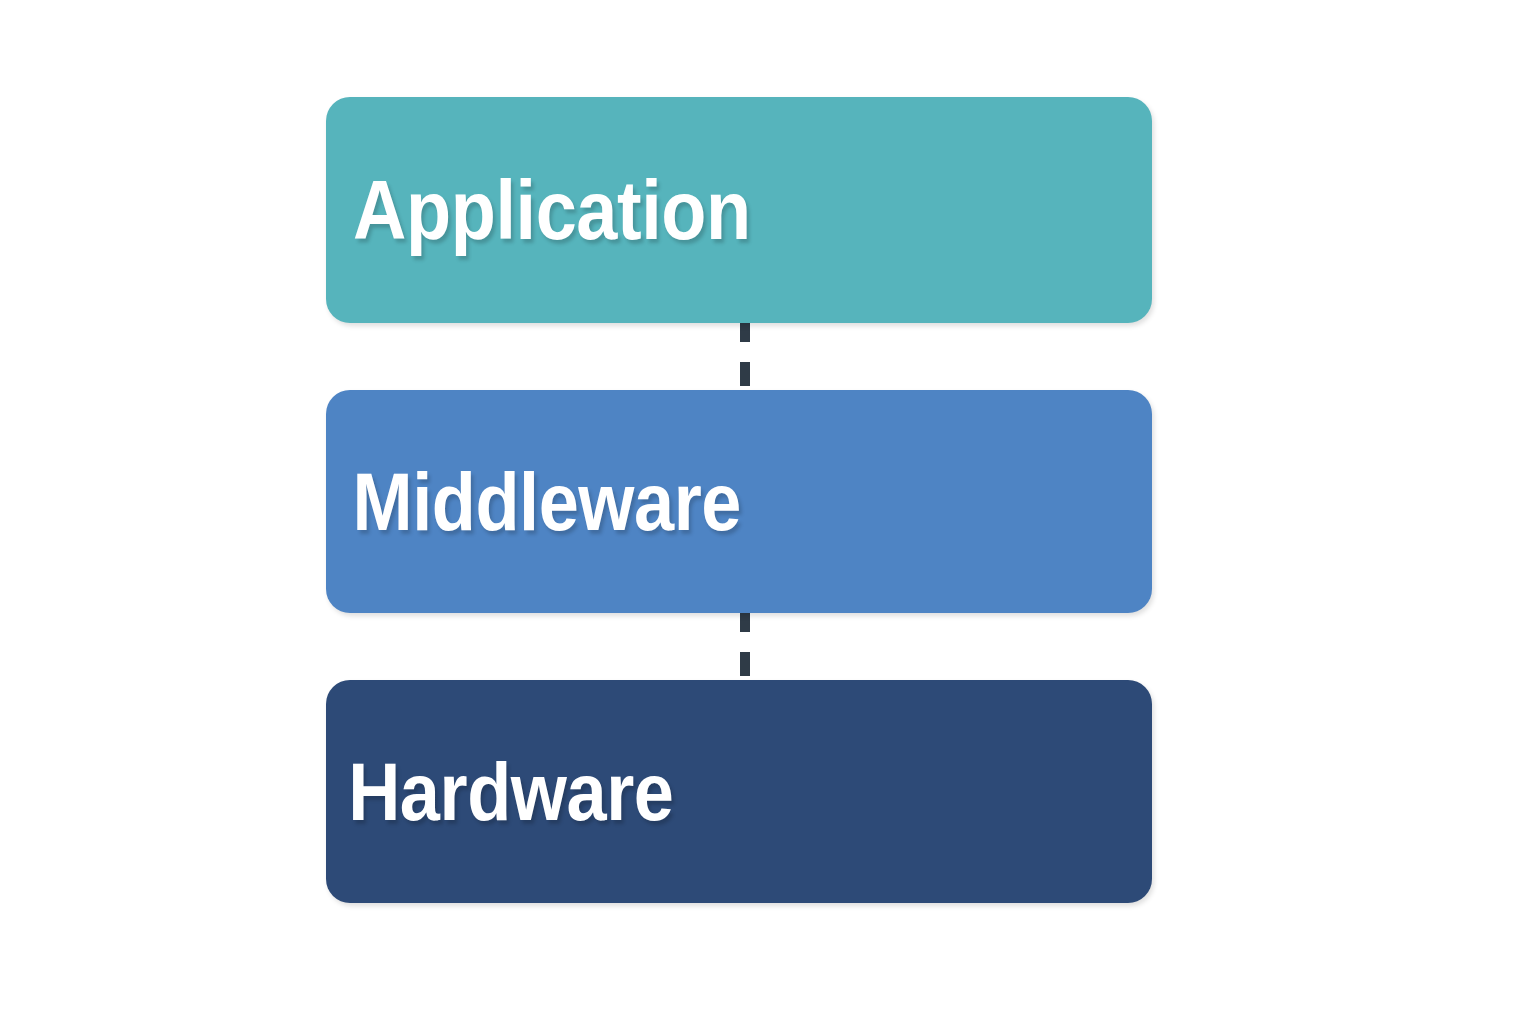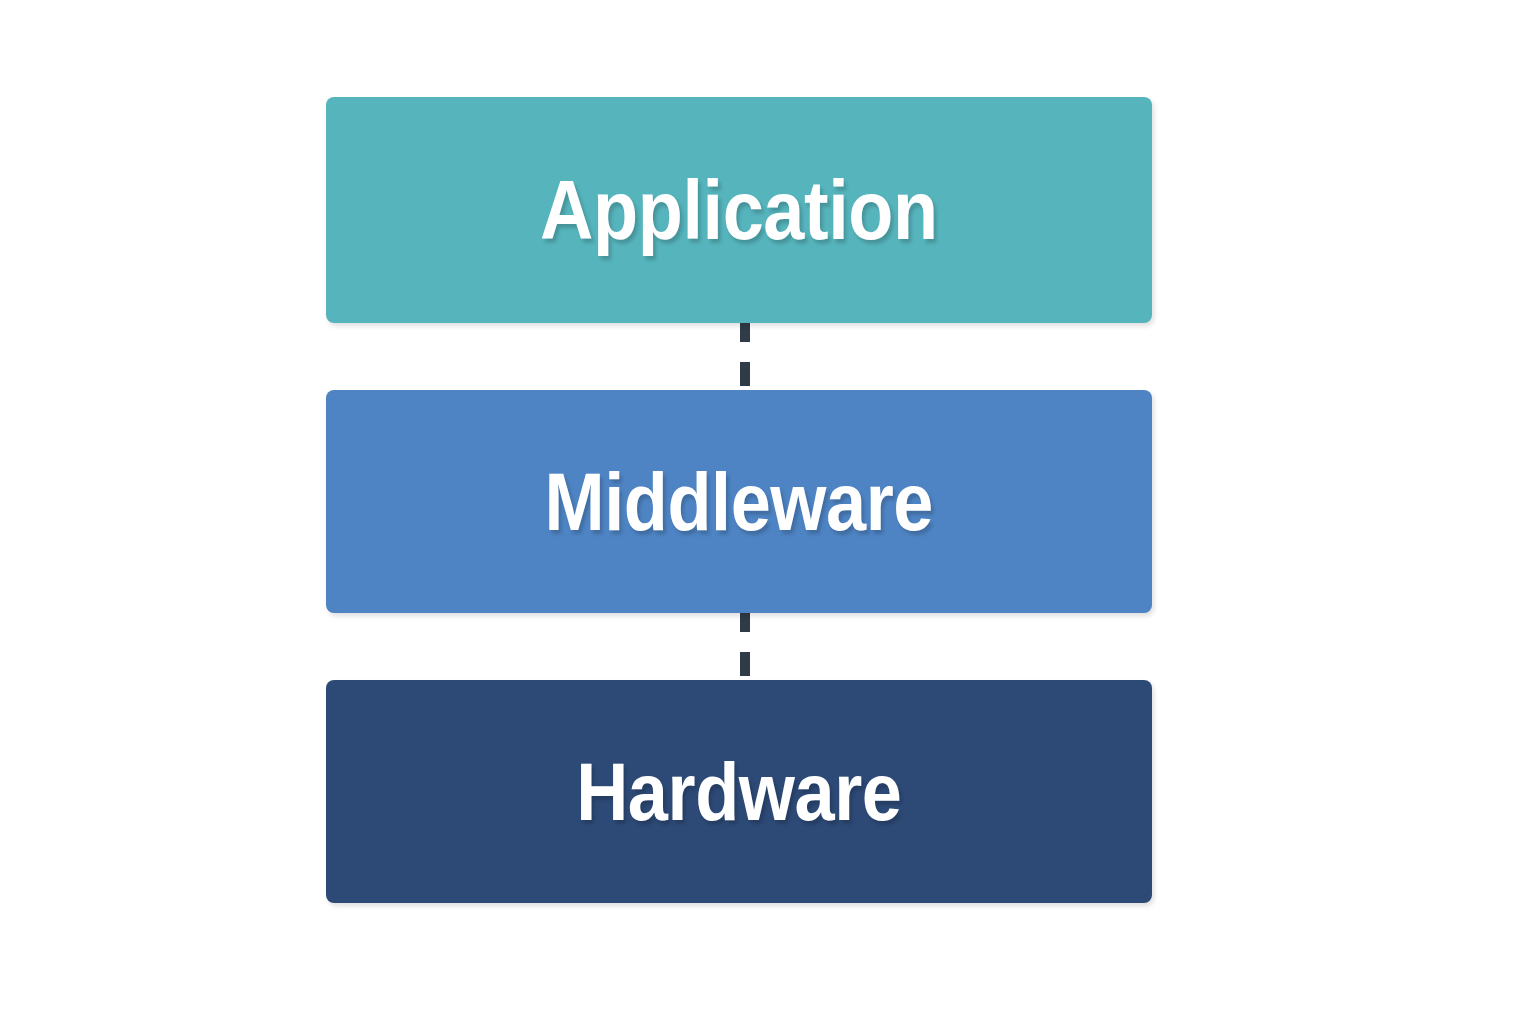--- a/index.html
+++ b/index.html
@@ -36,24 +36,24 @@
     z-index: 1;
   }
   .connector.app-mid   { top: 318px; height: 78px; }
   .connector.mid-hw    { top: 608px; height: 78px; }
 
   
   .layer-box {
     position: absolute;
     left: 326px;
     width: 826px;
-    border-radius: 8px;
+    border-radius: 24px;
     display: flex;
     align-items: center;
-    justify-content: center;
+    justify-content: flex-start;
     box-sizing: border-box;
     z-index: 2;
     box-shadow: 2px 3px 5px rgba(0,0,0,0.13);
   }
 
   .layer-box.application {
     top: 97px;
     height: 226px;
     background: #56b4bc;
   }

